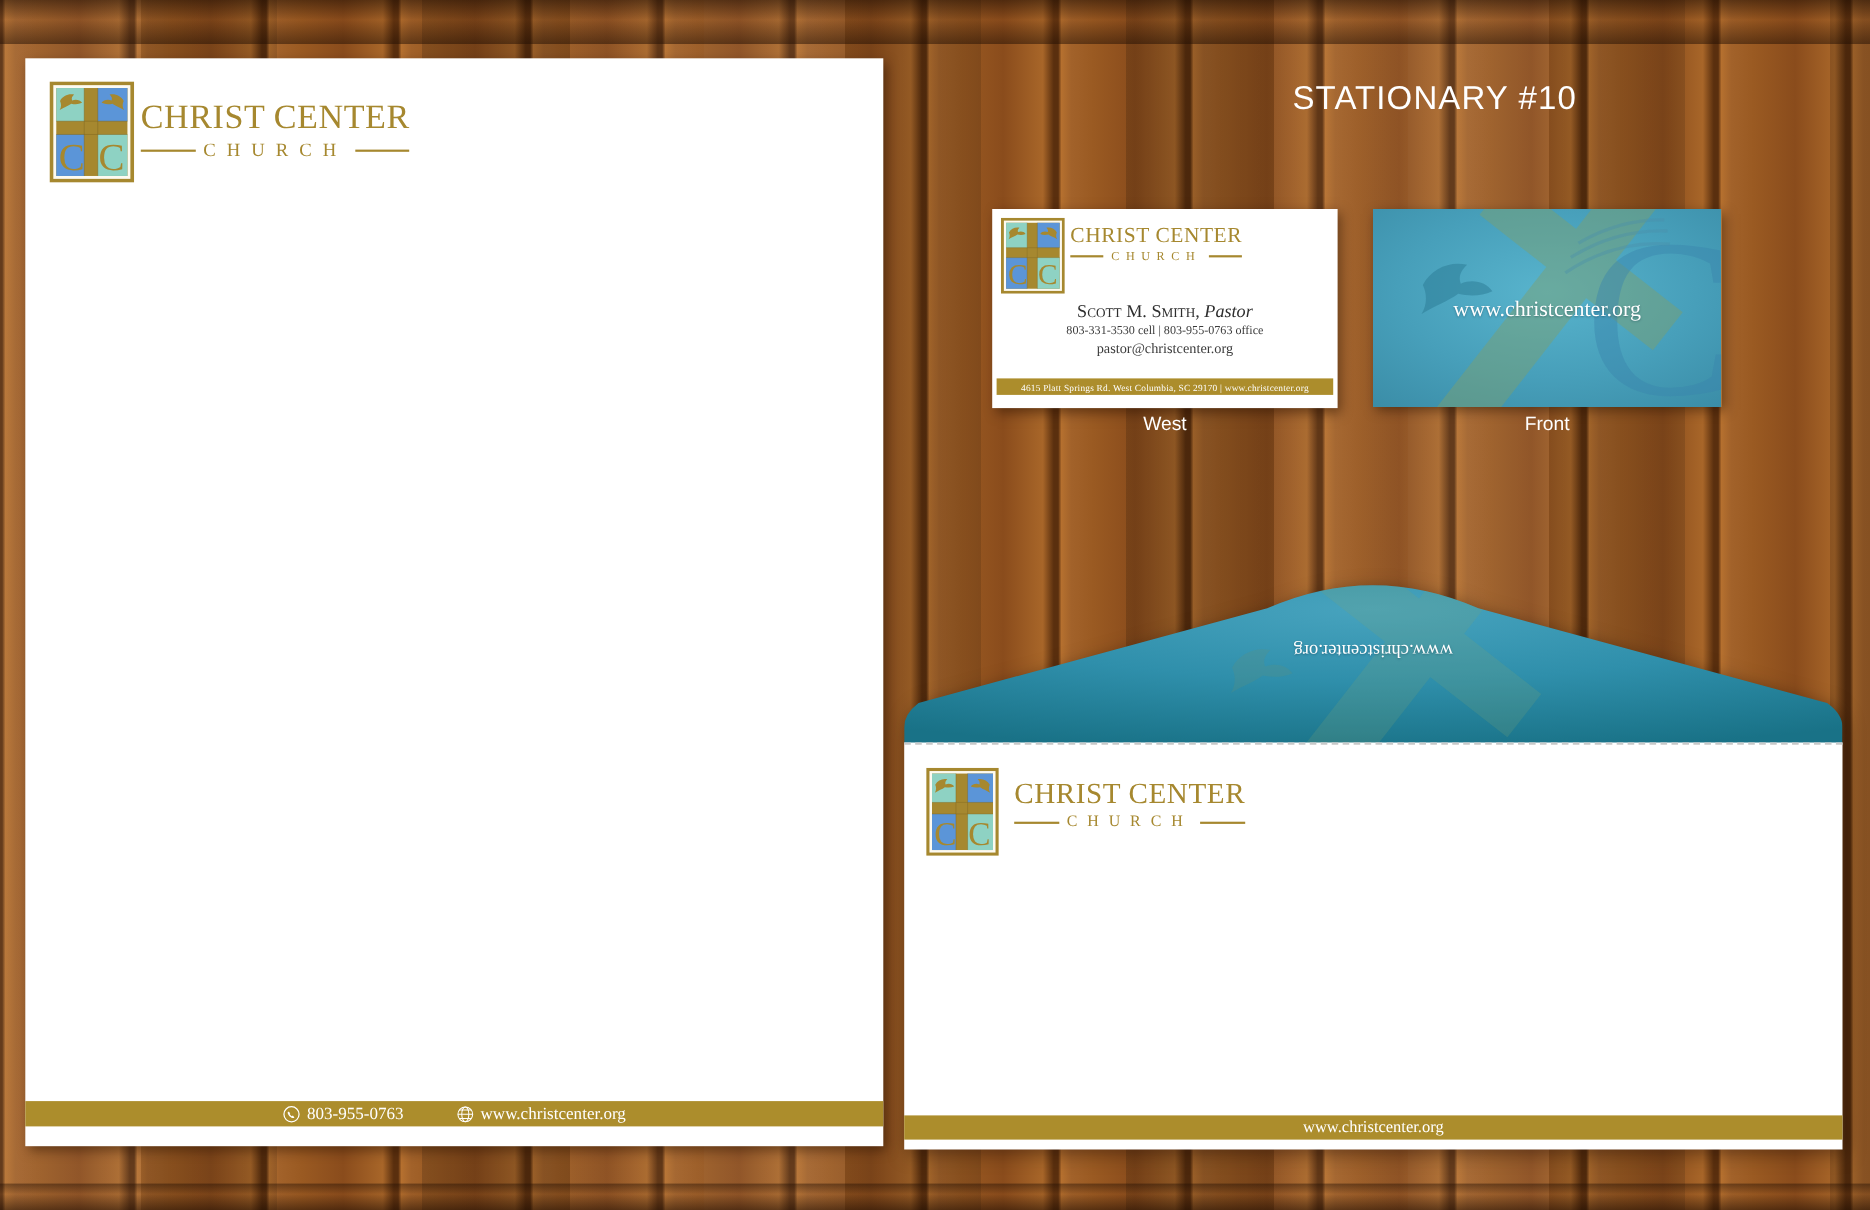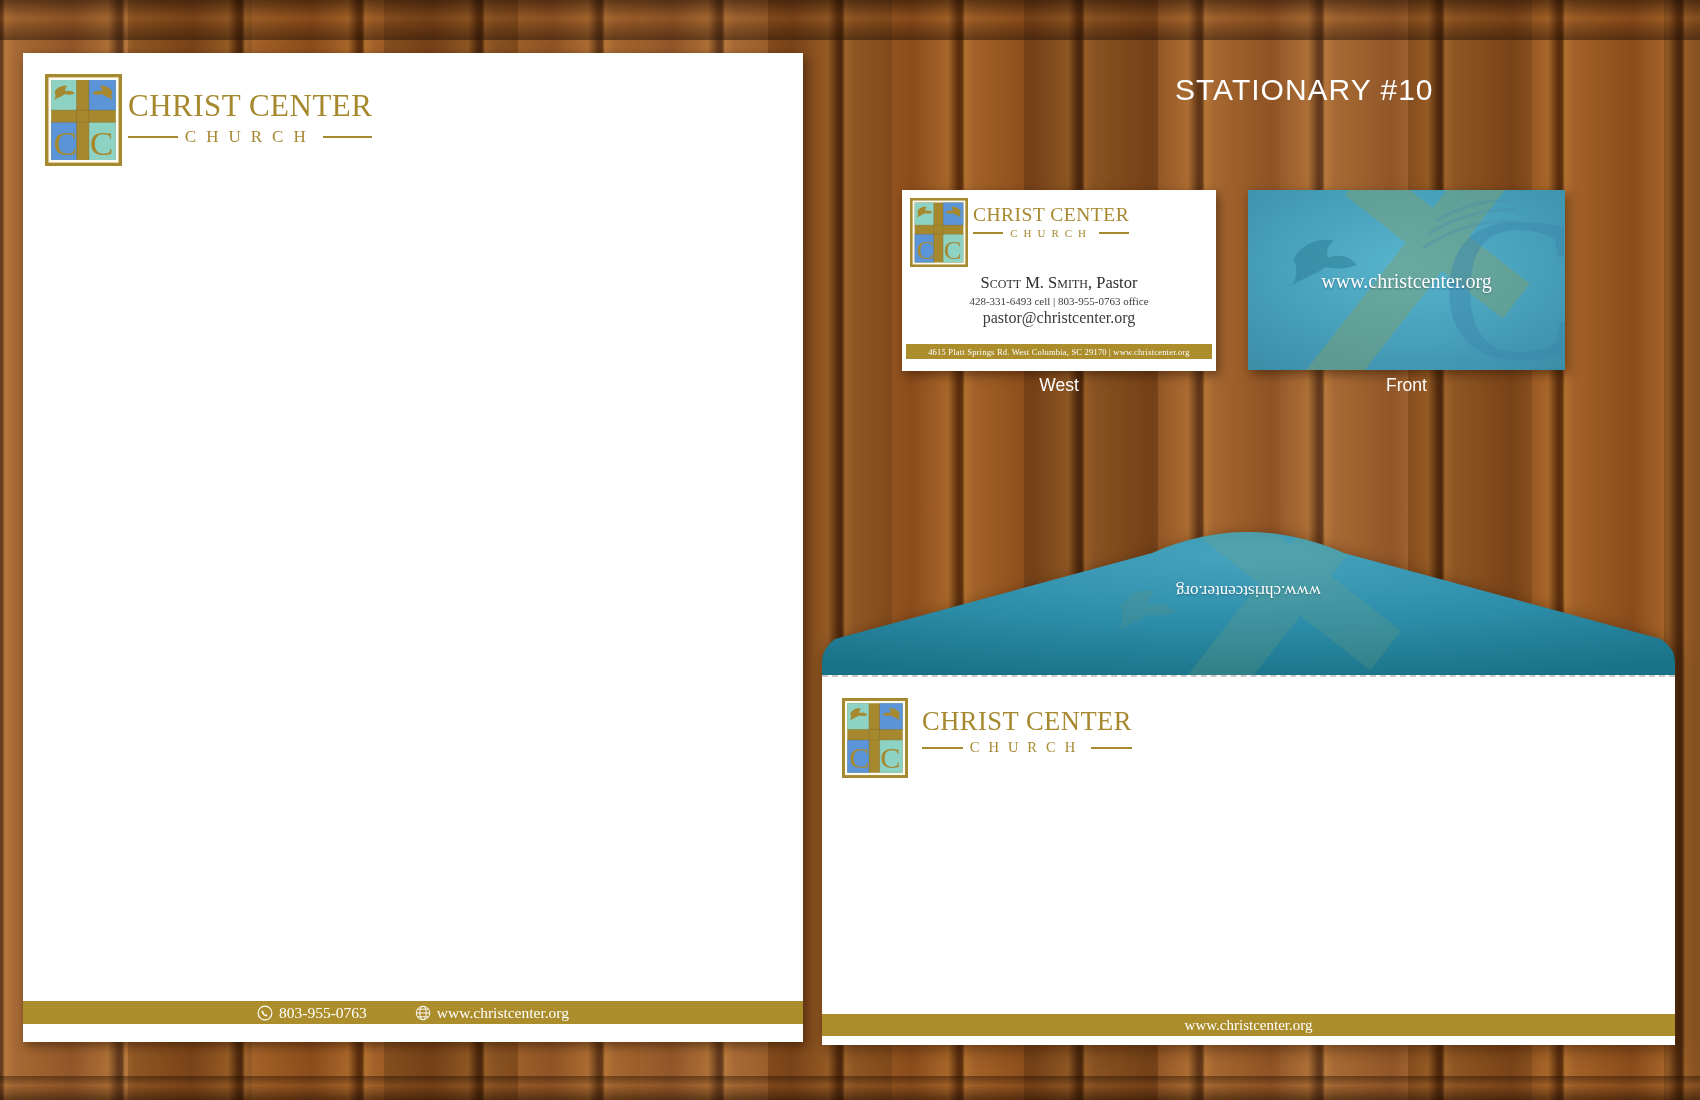--- a/index.html
+++ b/index.html
@@ -39,23 +39,23 @@
   .footer-item{display:flex;align-items:center;gap:6px;}
   .footer-item svg{width:16px;height:16px;}
 
   
   .card-front{left:902px;top:190px;width:314px;height:181px;}
   .cf-logo{left:8px;top:8px;width:58px;height:69px;}
   .cf-brand{left:71px;top:14px;}
   .cf-center{position:absolute;left:0;right:0;text-align:center;font-family:"Liberation Serif",serif;color:#3b3b3b;}
   .cf-name{top:83px;font-size:16.5px;color:#2e2e2e;}
   .sc{font-variant:small-caps;}
-  .it{}
+  .it{font-style:italic;}
   .cf-phones{top:105px;font-size:11px;}
-  .cf-email{top:119px;font-size:16px;}
+  .cf-email{top:119px;font-size:13px;}
   .cf-bar{left:4px;right:4px;bottom:12px;height:15px;font-size:8.5px;letter-spacing:.2px;}
 
   .mock-label{position:absolute;color:#fff;font-size:17.5px;text-align:center;}
   .front-label{left:902px;top:375px;width:314px;}
   .back-label{left:1248px;top:375px;width:317px;}
 
   
   .card-back{position:absolute;left:1248px;top:190px;width:317px;height:180px;box-shadow:3px 4px 10px rgba(40,16,2,.5);overflow:hidden;}
   .card-back svg{position:absolute;inset:0;width:100%;height:100%;}
   .cb-url{position:absolute;left:0;right:0;top:80px;text-align:center;color:#fff;
@@ -153,21 +153,21 @@
       <div class="line2-row">
         <span class="dash"></span>
         <span class="line2">CHURCH</span>
         <span class="dash"></span>
       </div>
     </div>
     <div class="cf-center cf-name">
       <span class="sc">Scott M. Smith,</span>
       <span class="it">Pastor</span>
     </div>
-    <div class="cf-center cf-phones">428-331-6493 cell | 803-955-0763 office</div>
+    <div class="cf-center cf-phones">803-331-3530 cell | 803-955-0763 office</div>
     <div class="cf-center cf-email">pastor@christcenter.org</div>
     <div class="gold-bar cf-bar">4615 Platt Springs Rd. West Columbia, SC 29170 | www.christcenter.org</div>
   </div>
   <div class="mock-label front-label">West</div>
 
   <div class="card-back">
     <svg viewBox="0 0 317 180" preserveAspectRatio="none">
       <defs>
         <radialGradient id="cbg" cx="50%" cy="42%" r="78%">
           <stop offset="0" style="stop-color:var(--card-back-light)"></stop>

